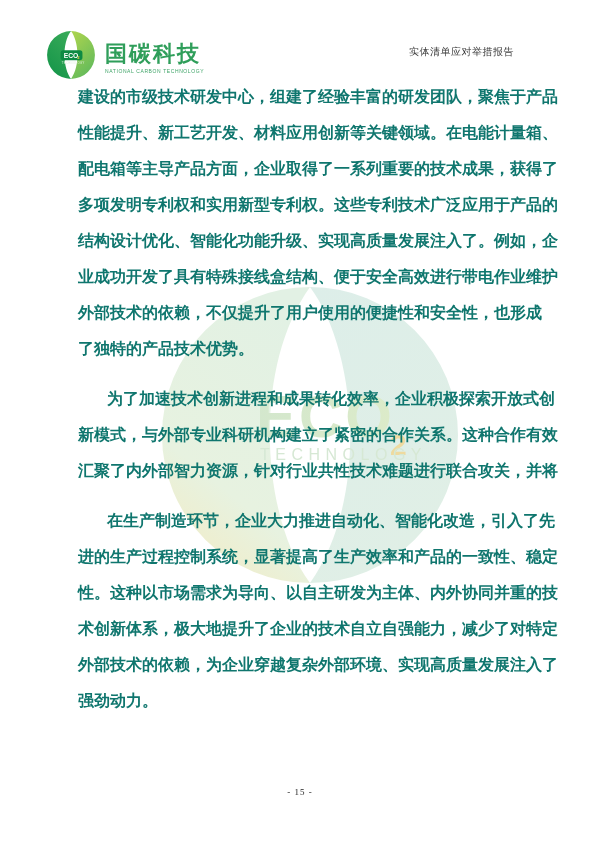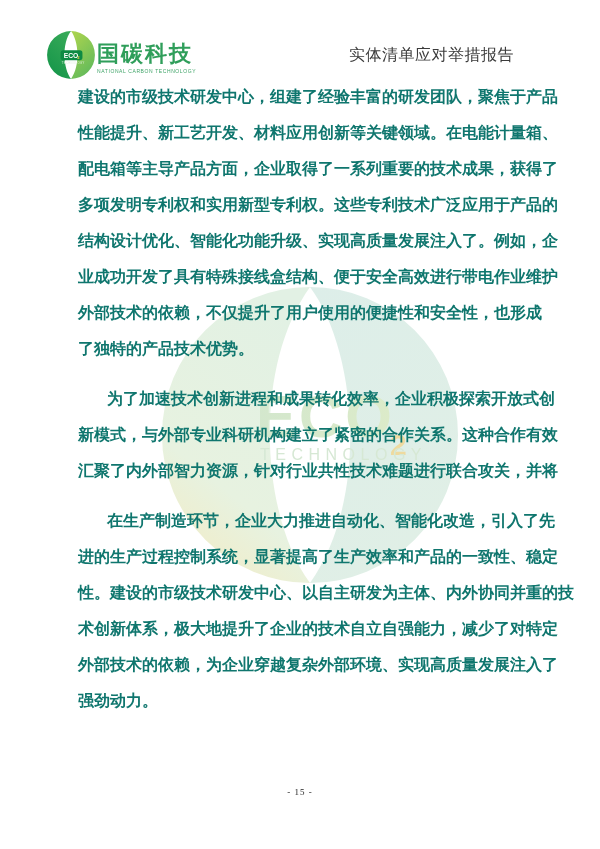--- a/index.html
+++ b/index.html
@@ -22,42 +22,42 @@
     width: 320px;
     height: 320px;
     z-index: 0;
     pointer-events: none;
   }
 
   
   .header { position: absolute; left: 0; top: 0; width: 100%; height: 85px; z-index: 2; }
   .logo-wrap { position: absolute; left: 45px; top: 29px; display: flex; align-items: center; }
   .logo-mark { width: 52px; height: 52px; }
-  .brand-block { padding-top: 6px; }
+  .brand-block { margin-left: 8px; padding-top: 6px; }
   .brand-cn {
     font-family: "Liberation Sans", sans-serif;
     font-size: 22px;
     font-weight: 700;
     letter-spacing: 2px;
     color: #2f9e5a;
     line-height: 24px;
   }
   .brand-en {
     font-family: "Liberation Sans", sans-serif;
     font-size: 5px;
     letter-spacing: 0.6px;
     color: #3fa468;
     margin-top: 2px;
     white-space: nowrap;
   }
   .doc-title {
     position: absolute;
     right: 86px;
     top: 45px;
-    font-size: 16px;
+    font-size: 10px;
     color: #3b3b3b;
     letter-spacing: 0.5px;
   }
 
   
   .body-text {
     position: absolute;
     left: 78px;
     top: 79px;
     width: 444px;
@@ -157,21 +157,21 @@
         <div class="line last">了独特的产品技术优势。</div>
       </div>
       <div class="para">
         <div class="line indent">为了加速技术创新进程和成果转化效率，企业积极探索开放式创</div>
         <div class="line">新模式，与外部专业科研机构建立了紧密的合作关系。这种合作有效</div>
         <div class="line">汇聚了内外部智力资源，针对行业共性技术难题进行联合攻关，并将</div>
       </div>
       <div class="para">
         <div class="line indent">在生产制造环节，企业大力推进自动化、智能化改造，引入了先</div>
         <div class="line">进的生产过程控制系统，显著提高了生产效率和产品的一致性、稳定</div>
-        <div class="line">性。建设的市级技术研发中心、以自主研发为主体、内外协同并重的技</div>
+        <div class="line">性。这种以市场需求为导向、以自主研发为主体、内外协同并重的技</div>
         <div class="line">术创新体系，极大地提升了企业的技术自立自强能力，减少了对特定</div>
         <div class="line">外部技术的依赖，为企业穿越复杂外部环境、实现高质量发展注入了</div>
         <div class="line last">强劲动力。</div>
       </div>
     </div>
 
   <div class="footer">
     <span class="page-number">- 15 -</span>
   </div>
 

